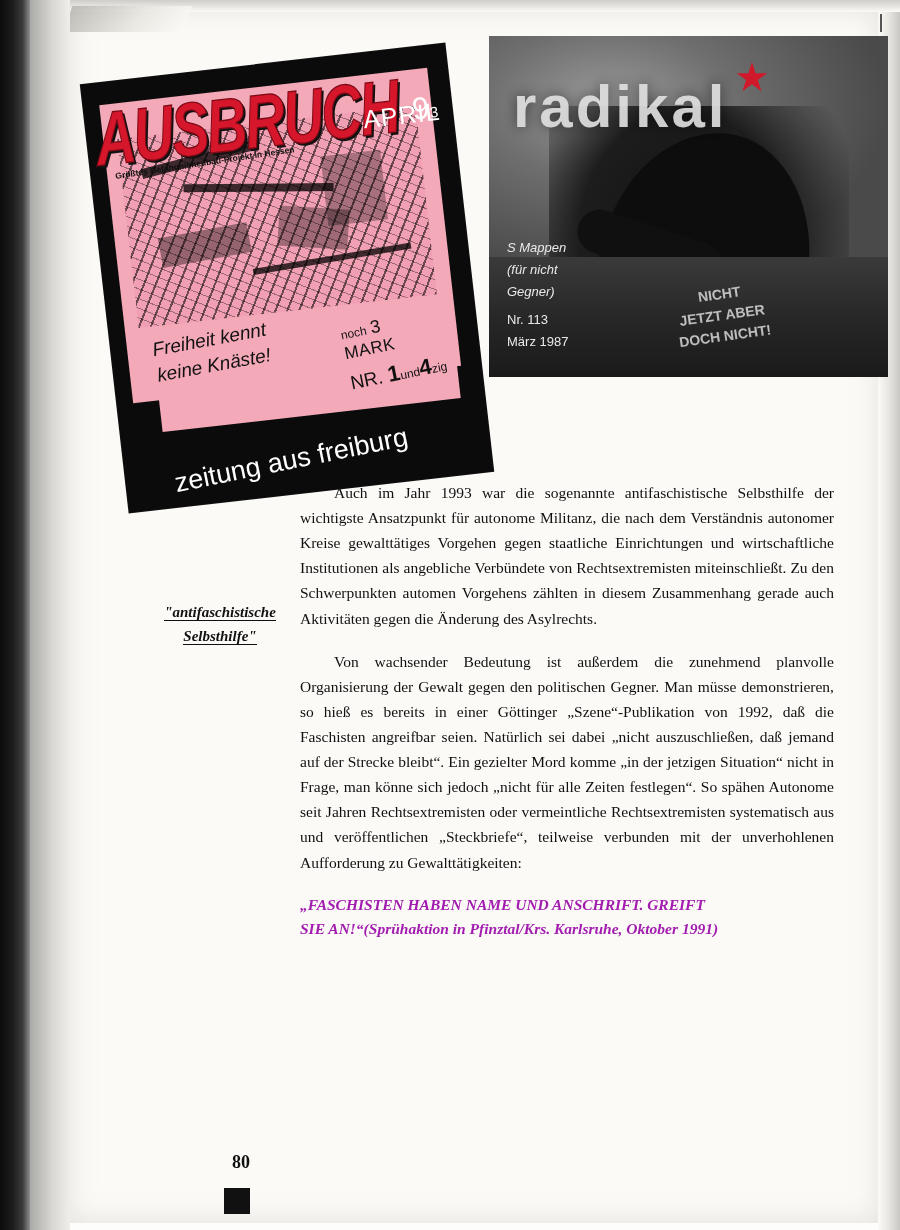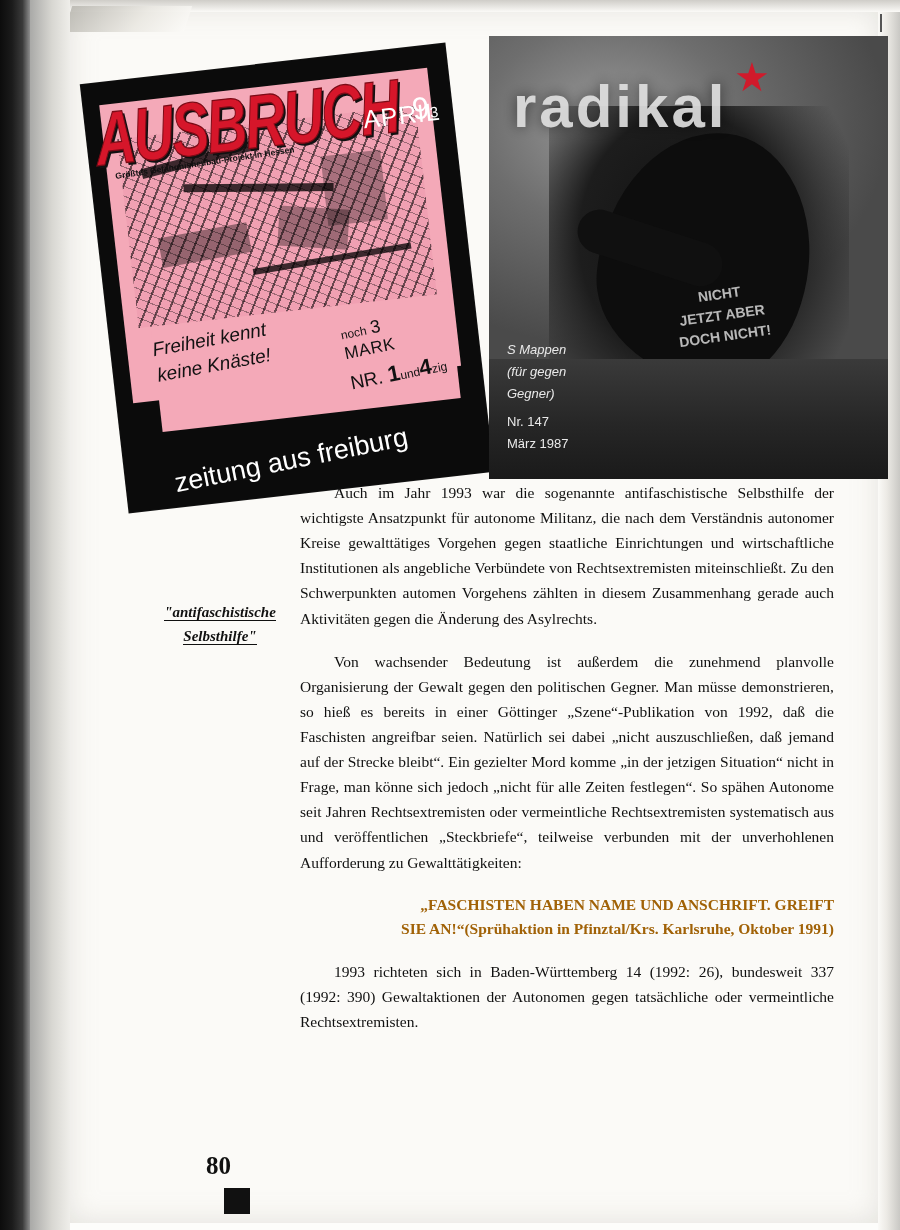--- a/index.html
+++ b/index.html
@@ -176,21 +176,21 @@
     font-family: "Liberation Sans", sans-serif;
     font-size: 27px;
     color: #ffffff;
     transform: rotate(-5deg);
     white-space: nowrap;
   }
 
   .img-radikal {
     position: absolute;
     left: 489px; top: 36px;
-    width: 399px; height: 443px;
+    width: 399px; height: 341px;
     background: #4e4e4e;
     overflow: hidden;
   }
   .rad-bg {
     position: absolute;
     inset: 0;
     background:
       radial-gradient(ellipse 70% 50% at 30% 20%, #9a9a9a 0%, #6e6e6e 45%, #4a4a4a 100%),
       #555;
   }
@@ -272,23 +272,24 @@
     width: 534px;
     font-size: 15.5px;
     line-height: 1.62;
     color: #101010;
     text-align: justify;
   }
   .col p { margin: 0 0 18px 0; text-indent: 34px; }
 
   .quote {
     margin: 6px 0 18px 0;
-    color: #a16207;
-    font-weight: 700;
-    text-align: right;
+    color: #a21caf;
+    font-weight: 700;
+    font-style: italic;
+    text-align: left;
     line-height: 1.55;
     text-indent: 0;
   }
 
   .marginal {
     position: absolute;
     left: 140px;
     top: 600px;
     width: 160px;
     text-align: center;
@@ -298,21 +299,22 @@
     color: #101010;
     line-height: 1.6;
   }
   .marginal span { border-bottom: 1px solid #101010; }
 
   .page-number {
     position: absolute;
     left: 206px;
     top: 1152px;
     width: 70px;
-    font-size: 25px;
+    text-align: center;
+    font-size: 18px;
     font-weight: 700;
     color: #101010;
   }
   .page-mark {
     position: absolute;
     left: 224px;
     top: 1188px;
     width: 26px;
     height: 26px;
     background: #111;
@@ -372,35 +374,34 @@
   <div class="rad-ground"></div>
   <div class="rad-title">radikal</div>
   <div class="rad-star">★</div>
   <div class="rad-banner">
     <div>NICHT</div>
     <div>JETZT ABER</div>
     <div>DOCH NICHT!</div>
   </div>
   <div class="rad-meta">
     <div>S Mappen</div>
-    <div>(für gegen</div>
+    <div>(für nicht</div>
     <div>Gegner)</div>
-    <div class="issue" style="margin-top:6px">Nr. 147</div>
+    <div class="issue" style="margin-top:6px">Nr. 113</div>
     <div class="issue">März 1987</div>
   </div>
 </div>
 
 <div class="marginal">
   <span>"antifaschistische Selbsthilfe"</span>
 </div>
 
 <div class="col">
   <p>Auch im Jahr 1993 war die sogenannte antifaschistische Selbsthilfe der wichtigste Ansatzpunkt für autonome Militanz, die nach dem Verständnis autonomer Kreise gewalttätiges Vorgehen gegen staatliche Einrichtungen und wirtschaftliche Institutionen als angebliche Verbündete von Rechtsextremisten miteinschließt. Zu den Schwerpunkten automen Vorgehens zählten in diesem Zusammenhang gerade auch Aktivitäten gegen die Änderung des Asylrechts.</p>
   <p>Von wachsender Bedeutung ist außerdem die zunehmend planvolle Organisierung der Gewalt gegen den politischen Gegner. Man müsse demonstrieren, so hieß es bereits in einer Göttinger „Szene“-Publikation von 1992, daß die Faschisten angreifbar seien. Natürlich sei dabei „nicht auszuschließen, daß jemand auf der Strecke bleibt“. Ein gezielter Mord komme „in der jetzigen Situation“ nicht in Frage, man könne sich jedoch „nicht für alle Zeiten festlegen“. So spähen Autonome seit Jahren Rechtsextremisten oder vermeintliche Rechtsextremisten systematisch aus und veröffentlichen „Steckbriefe“, teilweise verbunden mit der unverhohlenen Aufforderung zu Gewalttätigkeiten:</p>
   <div class="quote">
     <div>„FASCHISTEN HABEN NAME UND ANSCHRIFT. GREIFT</div>
     <div>SIE AN!“(Sprühaktion in Pfinztal/Krs. Karlsruhe, Oktober 1991)</div>
   </div>
-  <p>1993 richteten sich in Baden-Württemberg 14 (1992: 26), bundesweit 337 (1992: 390) Gewaltaktionen der Autonomen gegen tatsächliche oder vermeintliche Rechtsextremisten.</p>
 </div>
 
 <div class="page-number">80</div>
 <div class="page-mark"></div>
 
 </body></html>

